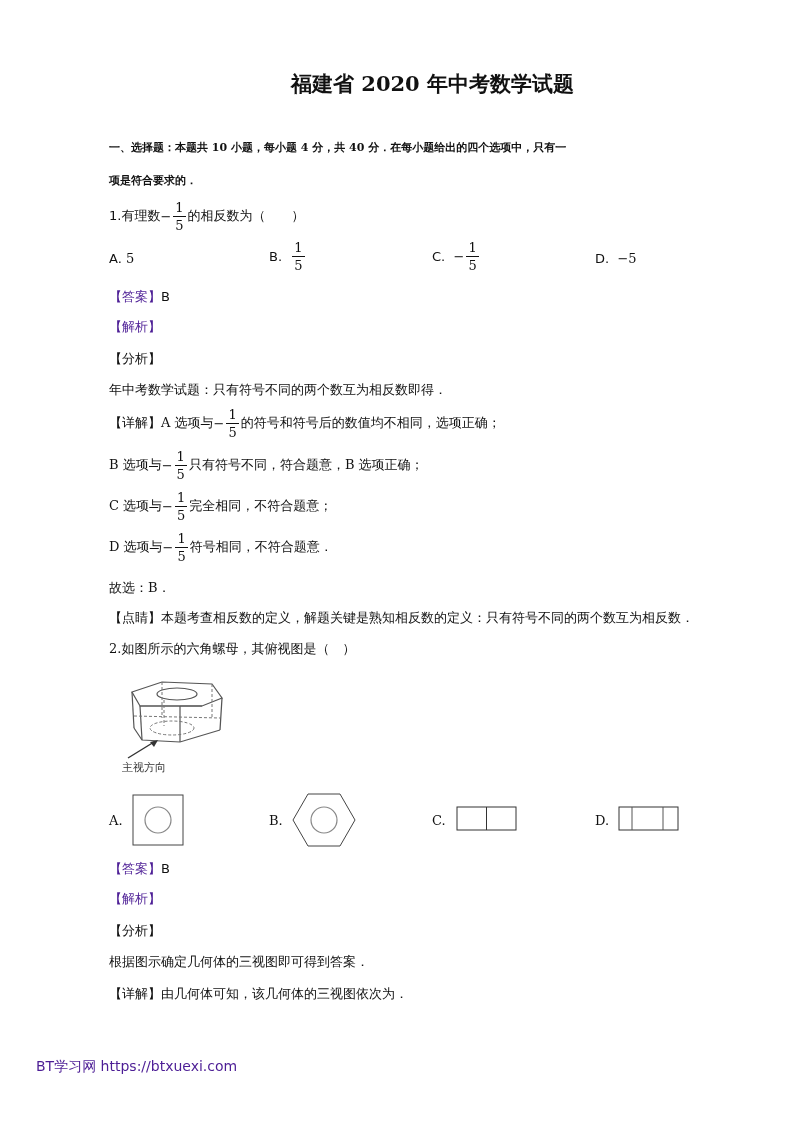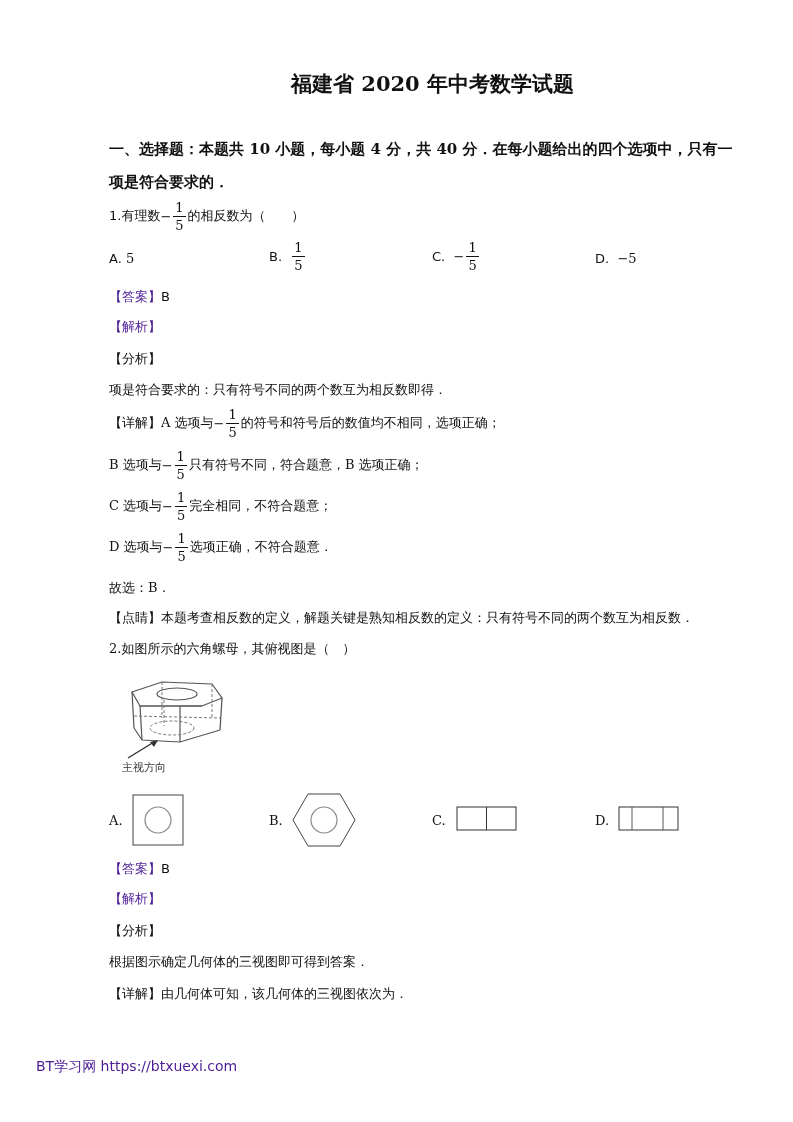--- a/index.html
+++ b/index.html
@@ -1,21 +1,21 @@
 <!DOCTYPE html>
 <html><head>
   <meta charset="utf-8">
   <style>
     html, body { margin: 0; padding: 0; background: #ffffff; }
     body { width: 793px; height: 1122px; position: relative; overflow: hidden; color: #111; font-family: "DejaVu Serif", "Liberation Serif", serif; }
     .page { position: absolute; left: 0; top: 0; width: 793px; height: 1116px; margin-left: 36px; }
     .abs { position: absolute; white-space: nowrap; }
     .title { left: 0; width: 793px; top: 70px; text-align: center; font-size: 21px; font-weight: bold; font-family: "DejaVu Serif", serif; }
     .subtitle { left: 0; width: 793px; top: 108px; text-align: center; font-size: 15px; font-weight: bold; }
-    .section { left: 73px; font-size: 15px; font-weight: bold; }
+    .section { left: 73px; font-size: 11px; font-weight: bold; }
     .line { left: 73px; font-size: 13px; }
     .blue { color: #4c1d95; }
     .sans { font-family: "DejaVu Sans", "Liberation Sans", sans-serif; }
     .frac { display: inline-block; vertical-align: middle; text-align: center; font-size: 13px; line-height: 1; margin: 0 2px; }
     .frac .num { display: block; padding: 0 2px 2px; border-bottom: 1px solid #111; }
     .frac .den { display: block; padding-top: 2px; }
     .neg { display: inline-block; vertical-align: middle; }
     .footer { left: 0; width: 793px; top: 1058px; text-align: left; font-size: 14px; color: #4c1d95; font-family: "DejaVu Sans", sans-serif; }
     svg { position: absolute; }
   </style>
@@ -41,33 +41,33 @@
   <div class="abs line" style="top:241px; left:396px;">
     <span class="sans" style="vertical-align:middle;">C.</span>&nbsp;&nbsp;<span class="neg">−</span><span class="frac"><span class="num">1</span><span class="den">5</span></span>
   </div>
   <div class="abs line" style="top:251px; left:559px;text-align:center;">
     <span class="sans">D.</span>&nbsp;&nbsp;<span>−5</span>
   </div>
 
   <div class="abs line sans" style="top:288px;"><span class="blue">【答案】</span><span>B</span></div>
   <div class="abs line sans blue" style="top:318px;">【解析】</div>
   <div class="abs line sans" style="top:350px;">【分析】</div>
-  <div class="abs line" style="top:381px;">项是符合要求的：只有符号不同的两个数互为相反数即得．</div>
+  <div class="abs line" style="top:381px;">年中考数学试题：只有符号不同的两个数互为相反数即得．</div>
 
   <div class="abs line" style="top:408px;">
     <span class="sans">【详解】</span><span>A 选项与</span><span class="neg">−</span><span class="frac"><span class="num">1</span><span class="den">5</span></span><span>的符号和符号后的数值均不相同，选项正确；</span>
   </div>
   <div class="abs line" style="top:450px;">
     <span>B 选项与</span><span class="neg">−</span><span class="frac"><span class="num">1</span><span class="den">5</span></span><span>只有符号不同，符合题意，B 选项正确；</span>
   </div>
   <div class="abs line" style="top:491px;">
     <span>C 选项与</span><span class="neg">−</span><span class="frac"><span class="num">1</span><span class="den">5</span></span><span>完全相同，不符合题意；</span>
   </div>
   <div class="abs line" style="top:532px;">
-    <span>D 选项与</span><span class="neg">−</span><span class="frac"><span class="num">1</span><span class="den">5</span></span><span>选项正确，不符合题意．</span>
+    <span>D 选项与</span><span class="neg">−</span><span class="frac"><span class="num">1</span><span class="den">5</span></span><span>符号相同，不符合题意．</span>
   </div>
   <div class="abs line" style="top:579px;">故选：B．</div>
   <div class="abs line" style="top:609px;"><span class="sans">【点睛】</span><span>本题考查相反数的定义，解题关键是熟知相反数的定义：只有符号不同的两个数互为相反数．</span></div>
 
   <div class="abs line" style="top:640px;">2.如图所示的六角螺母，其俯视图是（　）</div>
 
   <svg style="left:86px; top:678px;" width="110" height="70" viewBox="0 0 110 70">
     <g fill="none" stroke="#555" stroke-width="1.2">
       <polygon points="10,14 40,4 90,6 100,20 80,28 18,28"></polygon>
       <ellipse cx="55" cy="16" rx="20" ry="6"></ellipse>

